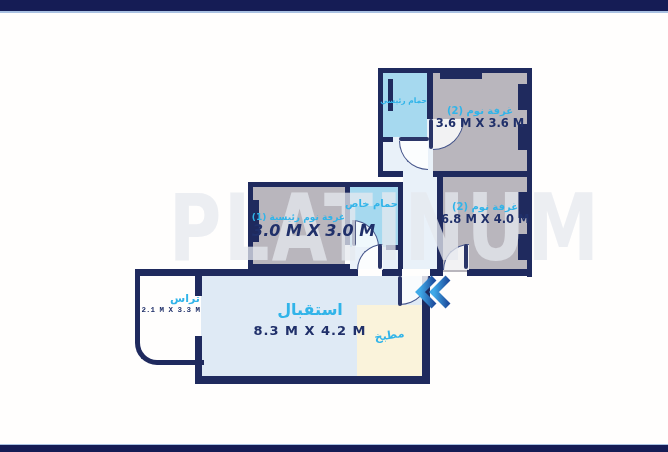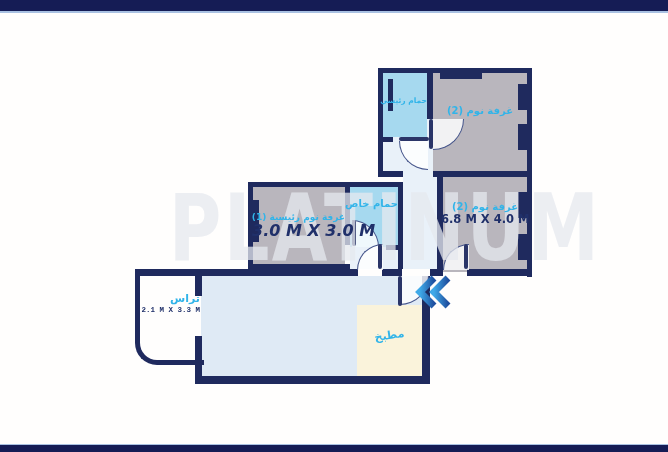--- a/index.html
+++ b/index.html
@@ -111,36 +111,41 @@
   <div class="door door-tl" style="left:443px;top:244px;width:25px;height:25px;"></div>
   <div class="leaf" style="left:464px;top:244px;width:4px;height:25px;"></div>
 
   <div class="door door-br" style="left:400px;top:276px;width:28px;height:28px;"></div>
   <div class="leaf" style="left:398px;top:276px;width:4px;height:30px;"></div>
 
   <div id="watermark">PLATINUM</div>
 
   <div class="lbl" style="left:433px;top:105px;width:94px;">
     <div class="name" dir="rtl" style="font-size:10px;">غرفة نوم (2)</div>
+    <div class="dims" style="font-size:11.5px;">3.6 M X 3.6 M</div>
   </div>
 
   <div class="lbl" style="left:441px;top:201px;width:88px;">
     <div class="name" dir="rtl" style="font-size:10px;">غرفة نوم (2)</div>
     <div class="dims" style="font-size:11.5px;">6.8 M X 4.0 M</div>
   </div>
 
   <div class="lbl" style="left:252px;top:212px;width:93px;">
     <div class="name" dir="rtl" style="font-size:9px;">غرفة نوم رئيسية (1)</div>
     <div class="dims" style="font-size:16px;font-style:italic;">3.0 M X 3.0 M</div>
   </div>
 
   <div class="lbl name" dir="rtl" style="left:383px;top:97px;width:44px;font-size:7.5px;">حمام رئيسي</div>
 
   <div class="lbl name" dir="rtl" style="left:350px;top:198px;width:48px;font-size:10px;">حمام خاص</div>
 
+  <div class="lbl" style="left:230px;top:301px;width:160px;">
+    <div class="name" dir="rtl" style="font-size:16px;">استقبال</div>
+    <div class="dims" style="font-size:13px;letter-spacing:1px;margin-top:5px;">8.3 M X 4.2 M</div>
+  </div>
 
   <div class="lbl name" dir="rtl" style="left:357px;top:330px;width:65px;font-size:11px;transform:rotate(-8deg);">مطبخ</div>
 
   <div class="lbl" style="left:140px;top:293px;width:60px;text-align:right;">
     <div class="name" dir="rtl" style="font-size:11px;">تراس</div>
     <div class="dims" style="font-size:7.5px;font-family:Liberation Mono, monospace;">2.1 M X 3.3 M</div>
   </div>
 
   <svg id="entrance-chevron" width="42" height="36" viewBox="0 0 42 36">
     <defs>

